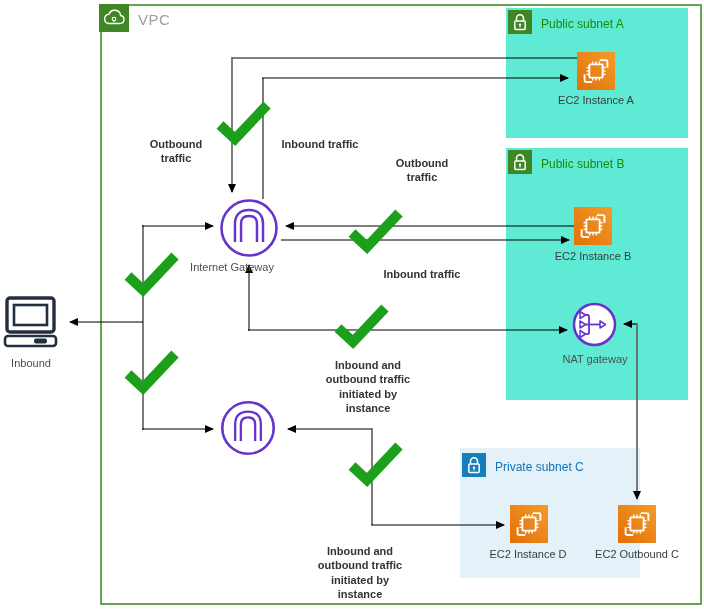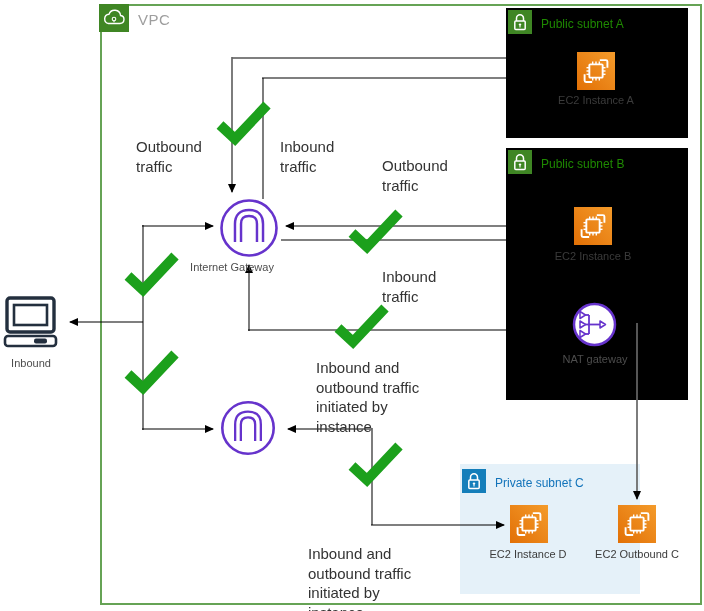--- a/index.html
+++ b/index.html
@@ -7,40 +7,40 @@
   body { font-family: "Liberation Sans", sans-serif; }
   .canvas { position: relative; width: 704px; height: 611px; background: #fff; overflow: hidden; }
 
   
   .vpc-box { position: absolute; left: 100px; top: 4px; width: 602px; height: 601px;
              border: 2px solid #66A355; background: transparent; }
   .vpc-icon { position: absolute; left: 99px; top: 4px; width: 30px; height: 28px; }
   .vpc-label { position: absolute; left: 138px; top: 11px; font-size: 15px; color: #9e9e9e; letter-spacing: .5px; }
 
   .subnet { position: absolute; }
-  .subnet.public  { background: #000000; }
+  .subnet.public  { background: #5eead4; }
   .subnet.private { background: #E5F1F9; }
   .subnet-a { left: 506px; top: 8px;   width: 182px; height: 130px; }
   .subnet-b { left: 506px; top: 148px; width: 182px; height: 252px; }
-  .subnet-c { left: 460px; top: 464px; width: 180px; height: 130px; }
+  .subnet-c { left: 460px; top: 448px; width: 180px; height: 130px; }
   .subnet-head { position: absolute; left: 2px; top: 2px; display: flex; align-items: center; gap: 9px; }
   .subnet-head .lbl { font-size: 12px; }
   .subnet.public .lbl  { color: #1E8900; }
   .subnet.private .lbl { color: #1273BA; }
 
   
   .overlay { position: absolute; left: 0; top: 0; width: 704px; height: 611px; pointer-events: none; }
 
   
   .node-icon { position: absolute; }
   .node-label { position: absolute; font-size: 11px; color: #4d4d4d; text-align: center; line-height: 1.25; }
   .ec2-label { color: #3b3b3b; }
 
   
-  .edge-label { position: absolute; font-size: 15px; color: #333; line-height: 1.3; }
+  .edge-label { position: absolute; font-size: 11px; color: #333; text-align: center; line-height: 1.3; font-weight: bold; }
   .el-outbound-top { left: 136px; top: 137px; width: 80px; }
   .el-inbound-top  { left: 280px; top: 137px; width: 80px; }
   .el-outbound-mid { left: 382px; top: 156px; width: 80px; }
   .el-inbound-mid  { left: 382px; top: 267px; width: 80px; }
   .el-init-mid     { left: 316px; top: 358px; width: 104px; }
   .el-init-bottom  { left: 308px; top: 544px; width: 104px; }
 
   .nl-client { left: 0px;   top: 357px; width: 62px; }
   .nl-igw    { left: 172px; top: 261px; width: 120px; }
   .nl-egw    { left: 198px; top: 457px; width: 100px; }

